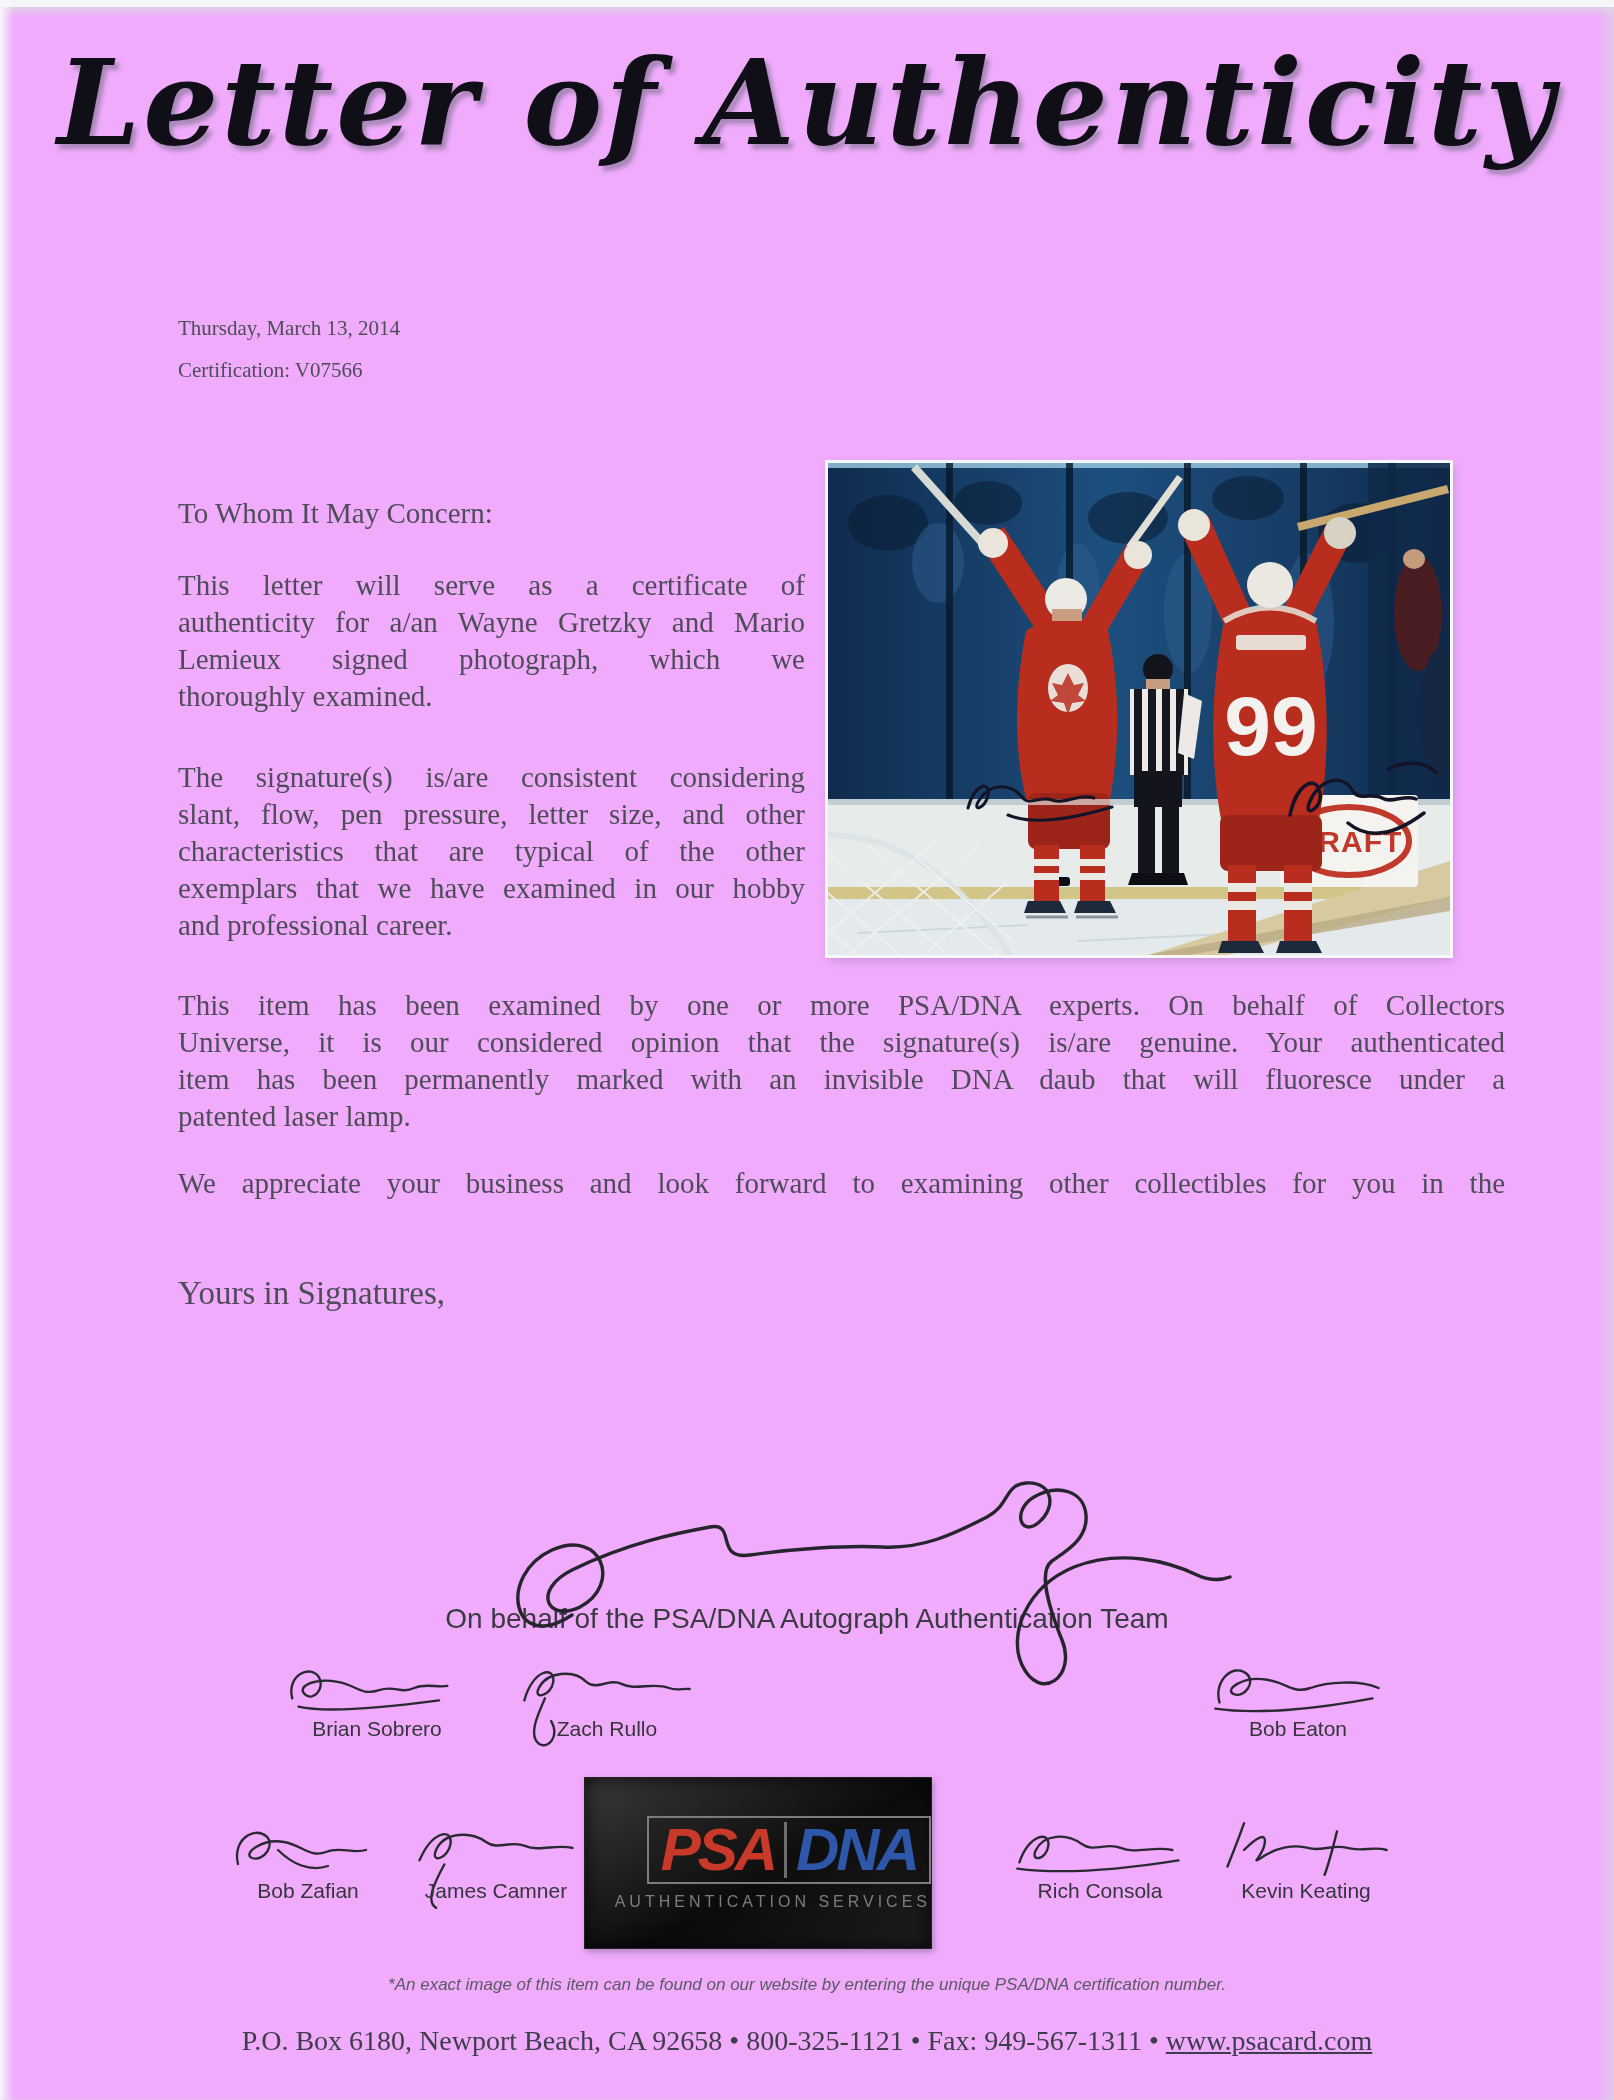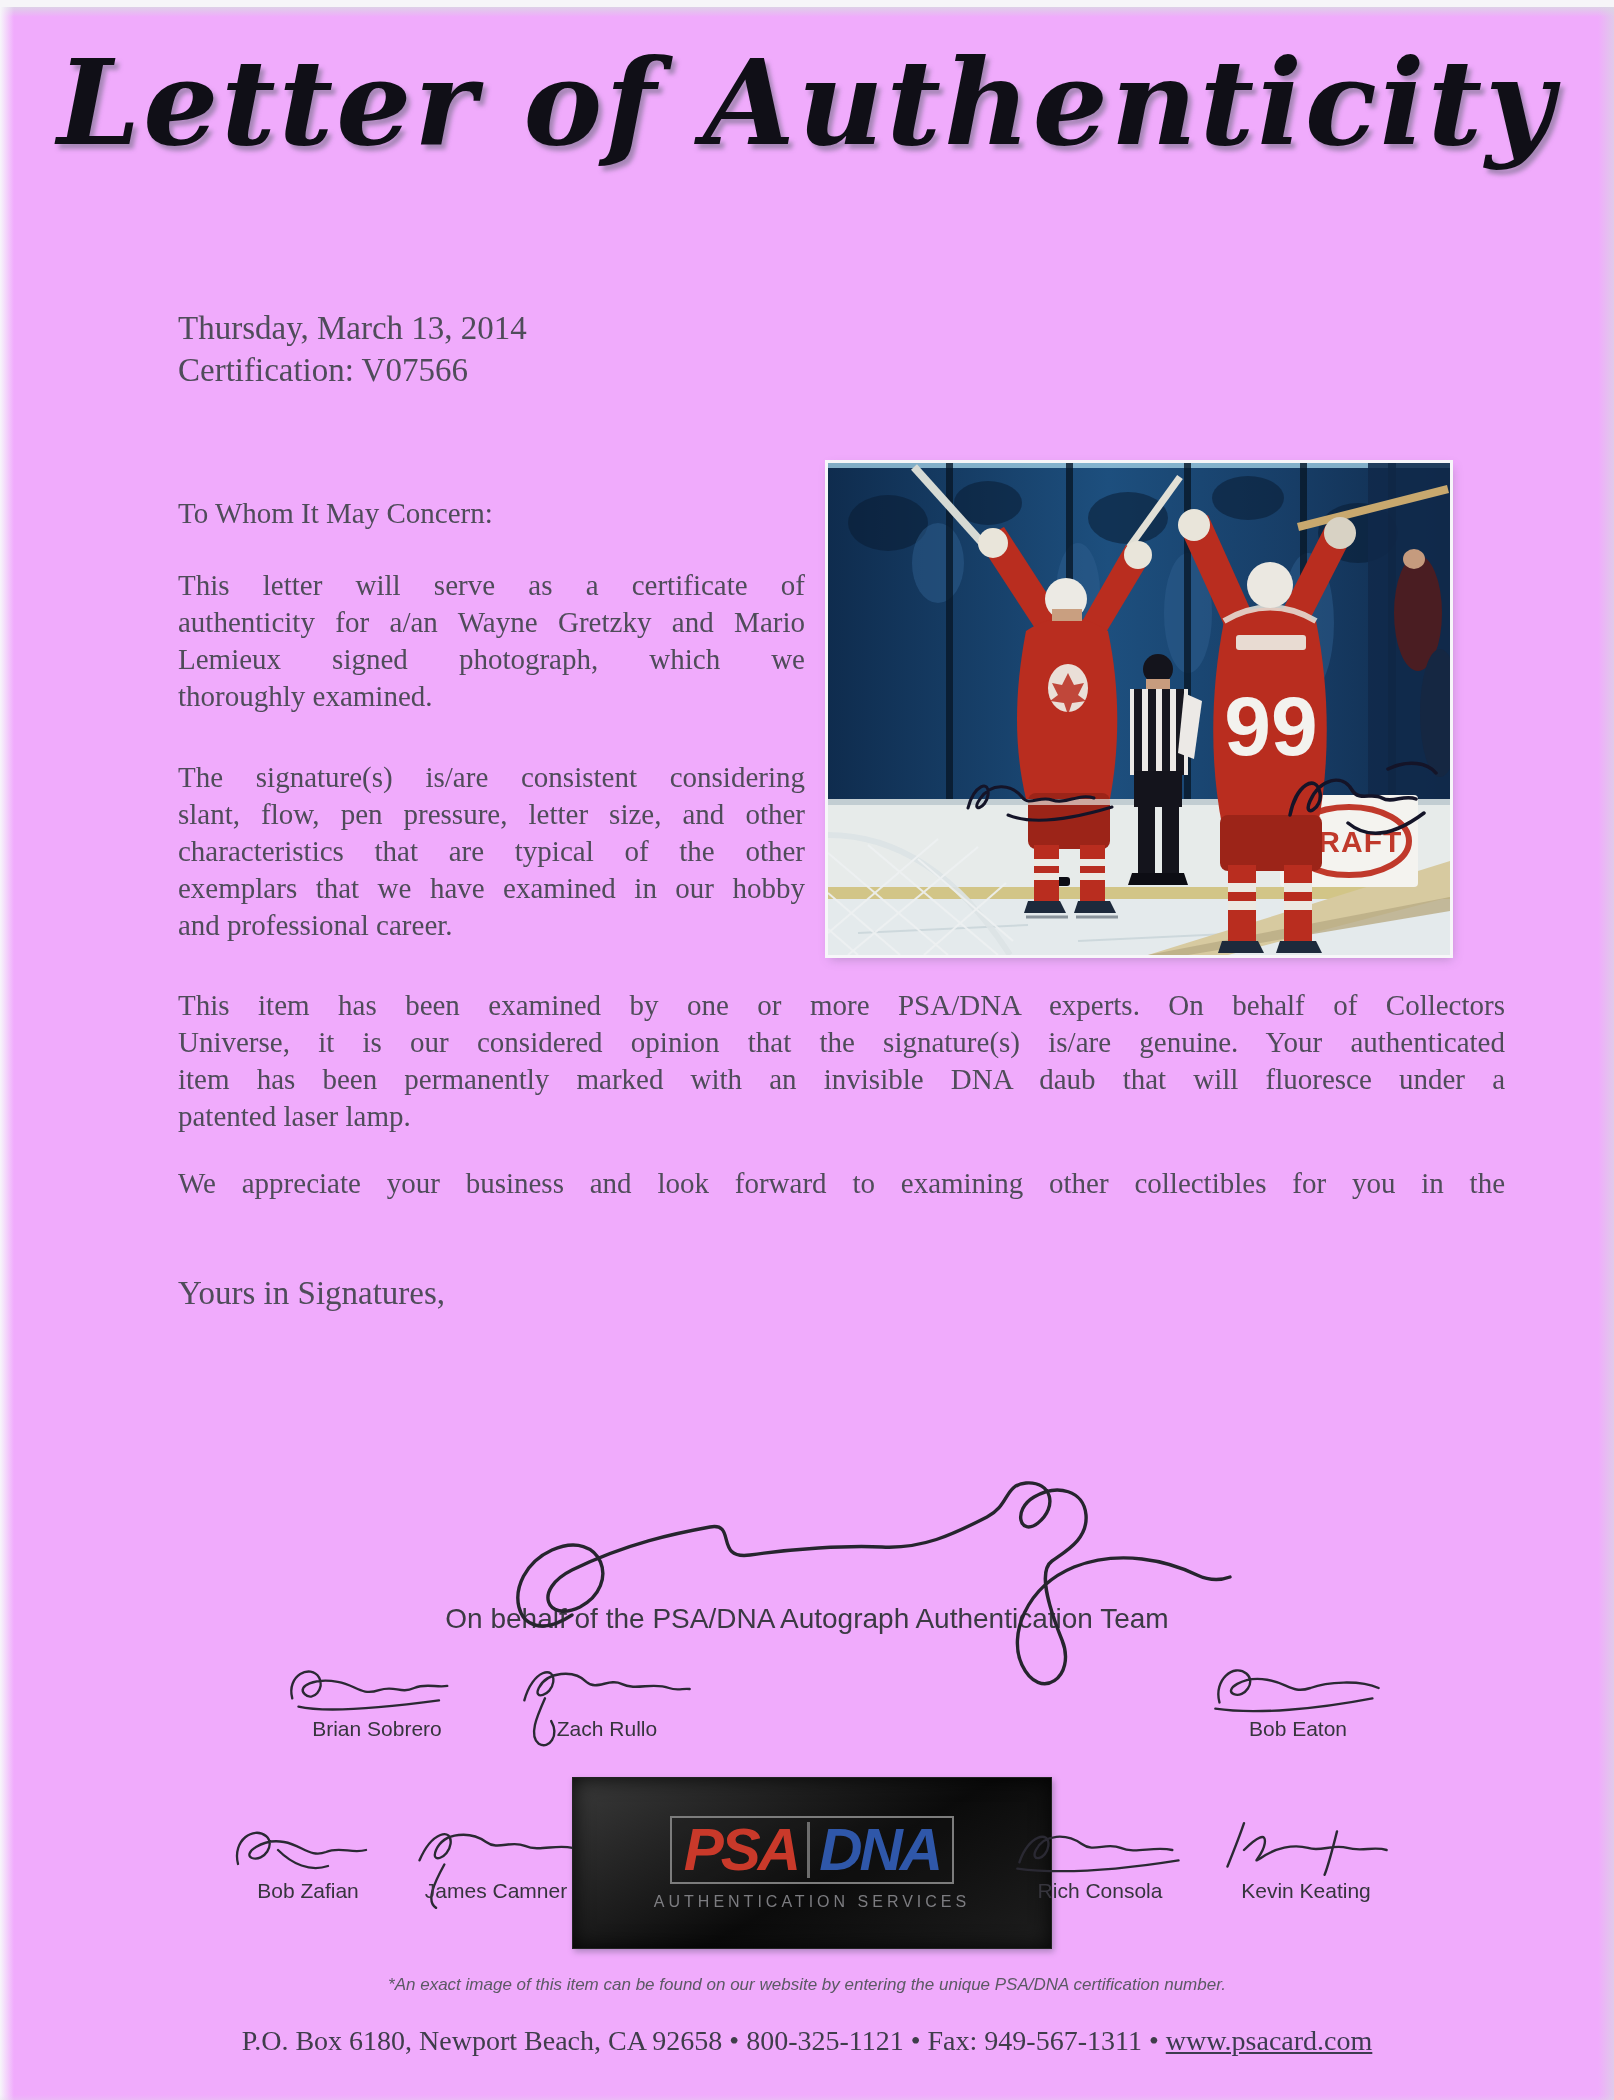--- a/index.html
+++ b/index.html
@@ -17,21 +17,21 @@
     background:linear-gradient(270deg,#d8d8e2,rgba(216,216,226,0)); opacity:.7; }
   .edge-bottom { position:absolute; bottom:0; left:0; right:0; height:12px;
     background:linear-gradient(0deg,#dcdce5,rgba(220,220,229,0)); opacity:.7; }
 
   .title {
     position:absolute; top:26px; left:0; right:0; text-align:center;
     font-family:"DejaVu Serif", serif; font-style:italic; font-weight:bold;
     font-size:118px; letter-spacing:3px; color:#100f17; white-space:nowrap;
     text-shadow:4px 5px 4px rgba(108,106,128,0.55);
   }
-  .meta { position:absolute; left:178px; top:300px; font-size:33px; line-height:42px; }
+  .meta { position:absolute; left:178px; top:300px; font-size:21px; line-height:42px; }
   .salutation { position:absolute; left:178px; top:490px; font-size:29px; }
 
   .para { position:absolute; font-size:29px; line-height:37px; }
   .col  { left:178px; width:627px; }
   .wide { left:178px; width:1327px; }
   .p1 { top:560px; } .p2 { top:752px; } .p3 { top:980px; } .p4 { top:1158px; }
   .jline { text-align:justify; text-align-last:justify; }
   .jlast { text-align:justify; text-align-last:left; }
   .closing { position:absolute; left:178px; top:1268px; font-size:33px; }
 
@@ -52,25 +52,25 @@
   .signer { position:absolute; width:230px; text-align:center; }
   .signer svg { display:block; margin:0 auto; overflow:visible; }
   .signer .nm { font-family:"Liberation Sans", sans-serif; font-size:21px; color:#36353d; margin-top:-2px; }
   .r1 { top:1650px; } .r2 { top:1812px; }
   .s-sobrero { left:262px; } .s-rullo { left:492px; } .s-grad { left:669px; }
   .s-reznikoff { left:949px; } .s-eaton { left:1183px; }
   .s-zafian { left:193px; } .s-camner { left:381px; }
   .s-consola { left:985px; } .s-keating { left:1191px; }
 
   .logo {
-    position:absolute; left:572px; top:1770px; width:480px; height:172px;
+    position:absolute; left:584px; top:1770px; width:348px; height:172px;
     background:linear-gradient(150deg,#3a3a3a 0%,#0b0b0b 55%,#1e1e1e 100%);
     border:1px solid #222; box-sizing:border-box;
     box-shadow:inset 0 0 20px rgba(0,0,0,.85), 2px 3px 6px rgba(80,80,105,.4);
-    display:flex; flex-direction:column; align-items:center; justify-content:center;
+    display:flex; flex-direction:column; align-items:flex-end; justify-content:center;
   }
   .lockup { display:flex; align-items:center; border:2px solid #7c7c7c; padding:2px 12px;
     background:rgba(25,25,25,.25); }
   .lg { font-family:"Liberation Sans", sans-serif; font-weight:bold; font-style:italic;
     font-size:60px; letter-spacing:-3px; line-height:1; }
   .lg-psa { color:#c9392a; }
   .lg-dna { color:#2f57a9; }
   .lg-div { width:3px; height:56px; background:#6d6d6d; margin:0 9px; }
   .lg-sub { margin-top:9px; font-family:"Liberation Sans", sans-serif; font-size:16px;
     letter-spacing:4px; color:#8f8f94; opacity:.85; filter:blur(.4px); white-space:nowrap; }

